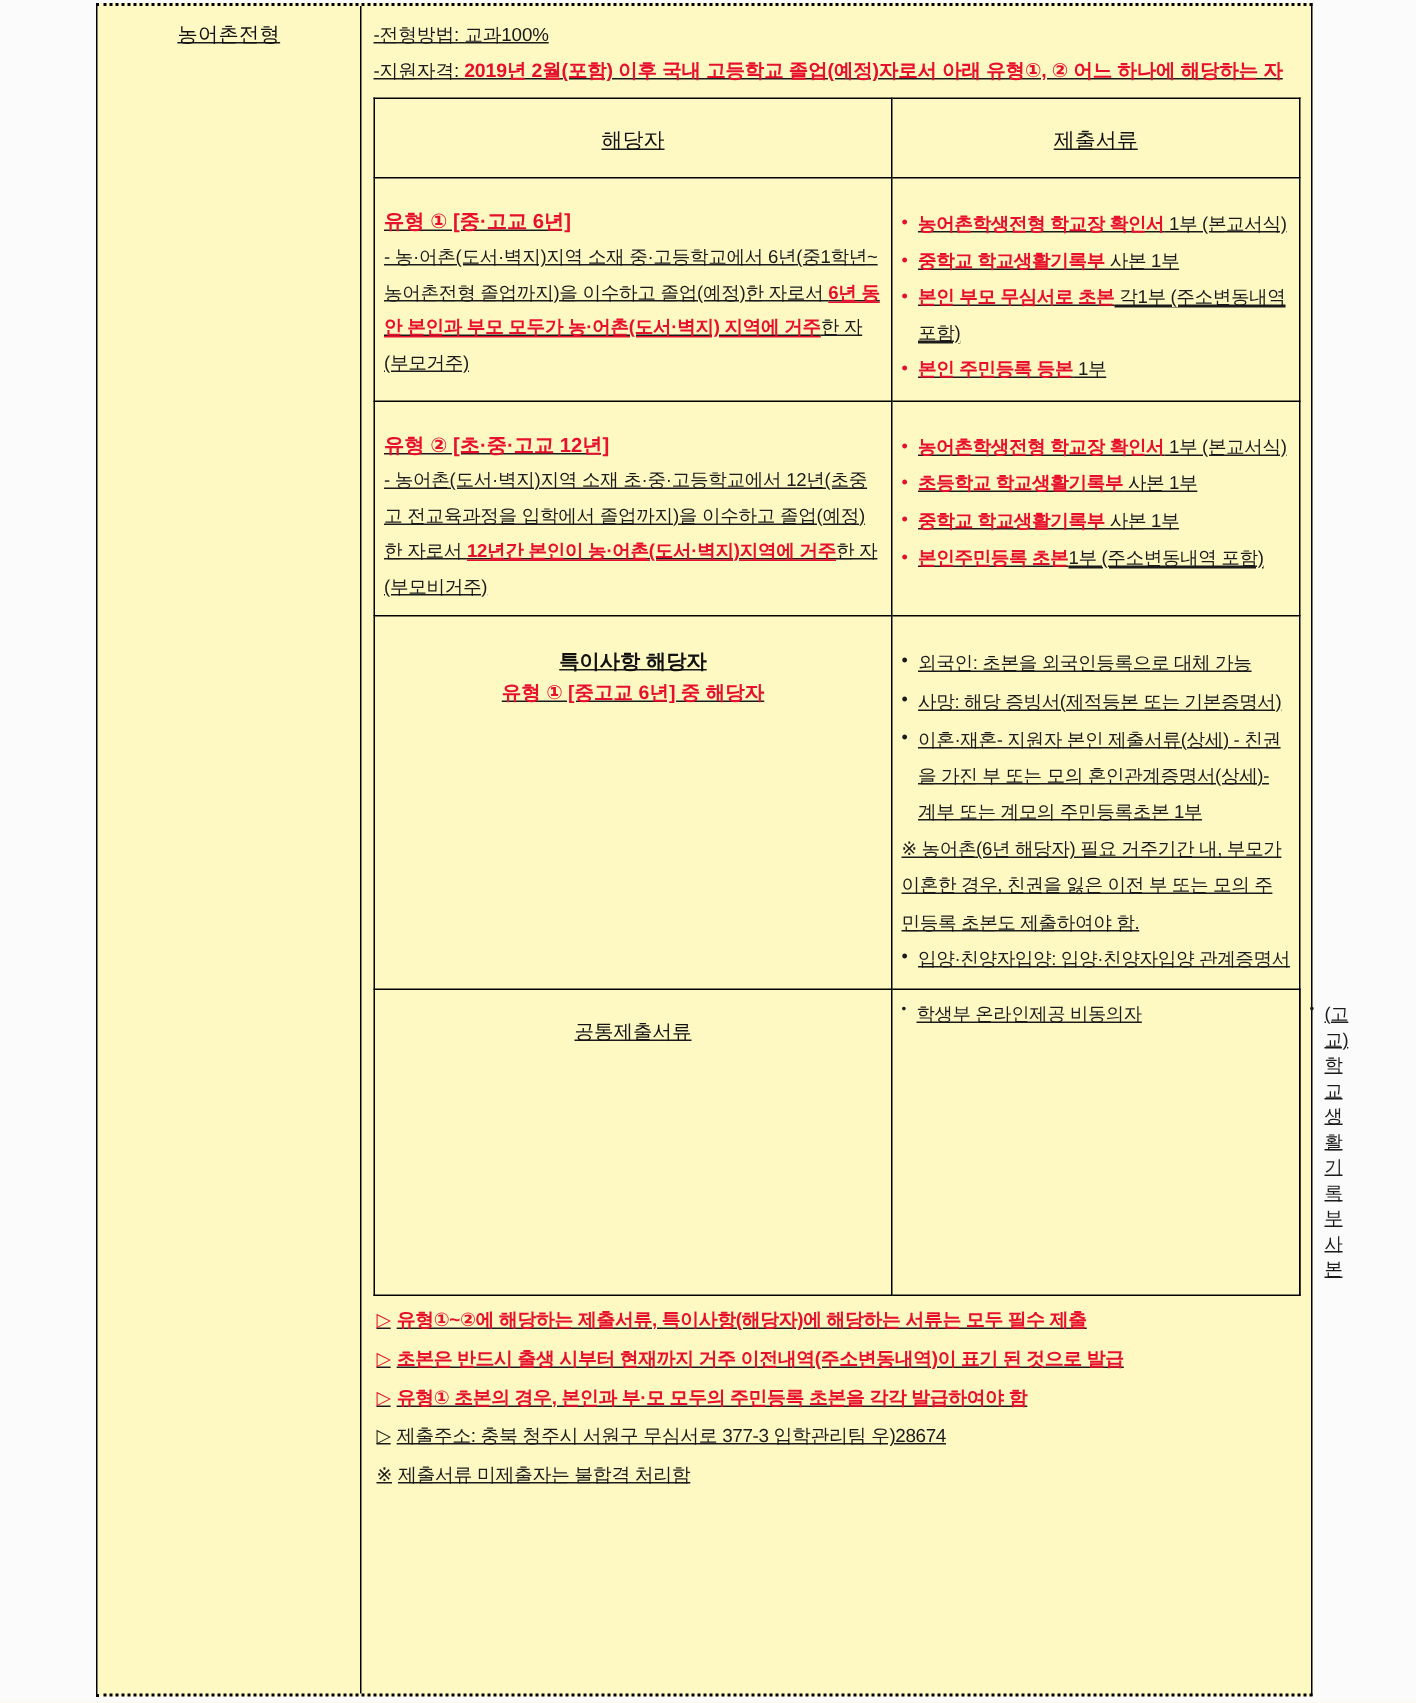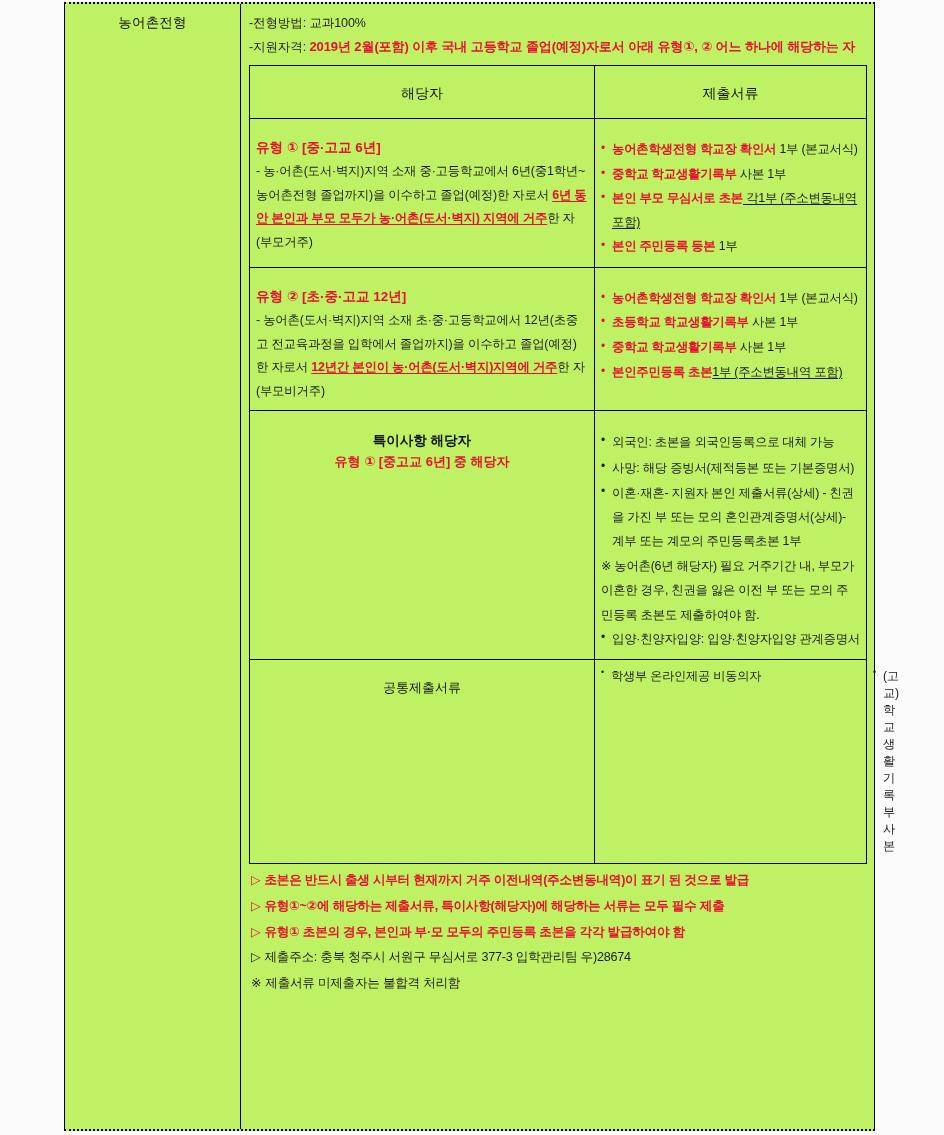--- a/index.html
+++ b/index.html
@@ -14,22 +14,23 @@
   .page{position:relative;width:944px;height:1135px;box-sizing:border-box;}
 
   
   .outer{
     position:absolute;left:64px;top:2px;width:811px;height:1129px;
     box-sizing:border-box;
     border-left:1.6px solid #000;
     border-right:1.6px solid #000;
     border-top:2px dotted #000;
     border-bottom:2px dotted #000;
-    background:#bef264;
+    background:#fef9c3;
     display:flex;
+    text-decoration:underline;
   }
   .col-left{
     width:176px;flex:0 0 176px;
     box-sizing:border-box;
     border-right:1.6px solid #000;
     padding-top:10px;
     text-align:center;
   }
   .col-left .ttl{font-size:13.5px;color:#111;letter-spacing:.2px;}
   .col-right{
@@ -189,22 +190,22 @@
               <div class="cmn">학생부 온라인제공 비동의자</div>
             </td>
             <td style="padding:8px 6px;">
               <div class="cmn">(고교) 학교생활기록부 사본</div>
             </td>
           </tr>
         </tbody>
       </table>
 
       <div class="notes">
+        <div class="note-line"><span class="mk">▷</span><span>유형①~②에 해당하는 제출서류, 특이사항(해당자)에 해당하는 서류는 모두 필수 제출</span></div>
         <div class="note-line"><span class="mk">▷</span><span>초본은 반드시 출생 시부터 현재까지 거주 이전내역(주소변동내역)이 표기 된 것으로 발급</span></div>
-        <div class="note-line"><span class="mk">▷</span><span>유형①~②에 해당하는 제출서류, 특이사항(해당자)에 해당하는 서류는 모두 필수 제출</span></div>
         <div class="note-line"><span class="mk">▷</span><span>유형① 초본의 경우, 본인과 부·모 모두의 주민등록 초본을 각각 발급하여야 함</span></div>
         <div class="note-line dark"><span class="mk">▷</span><span>제출주소: 충북 청주시 서원구 무심서로 377-3 입학관리팀 우)28674</span></div>
         <div class="note-line dark"><span class="mk">※</span><span>제출서류 미제출자는 불합격 처리함</span></div>
       </div>
 
     </div>
   </div>
 </div>
 
 </body></html>

